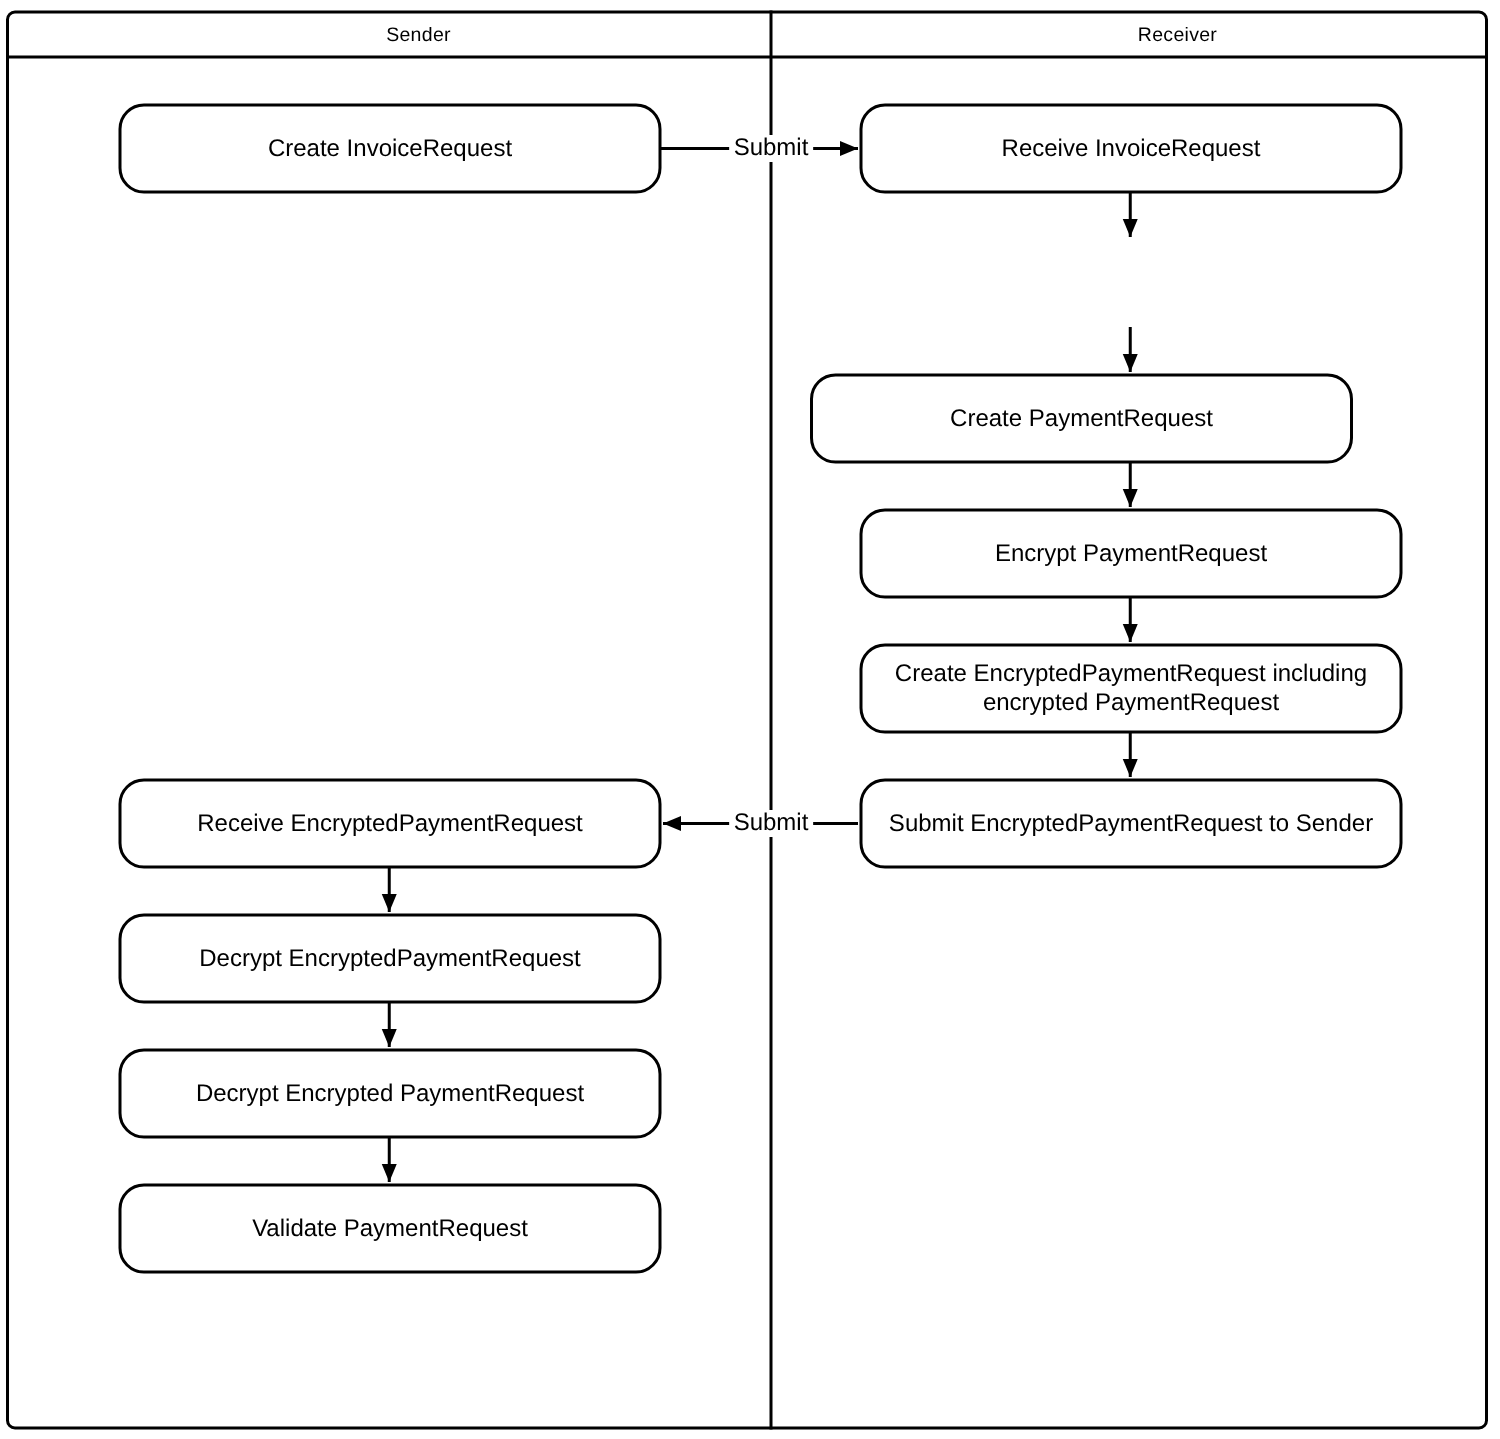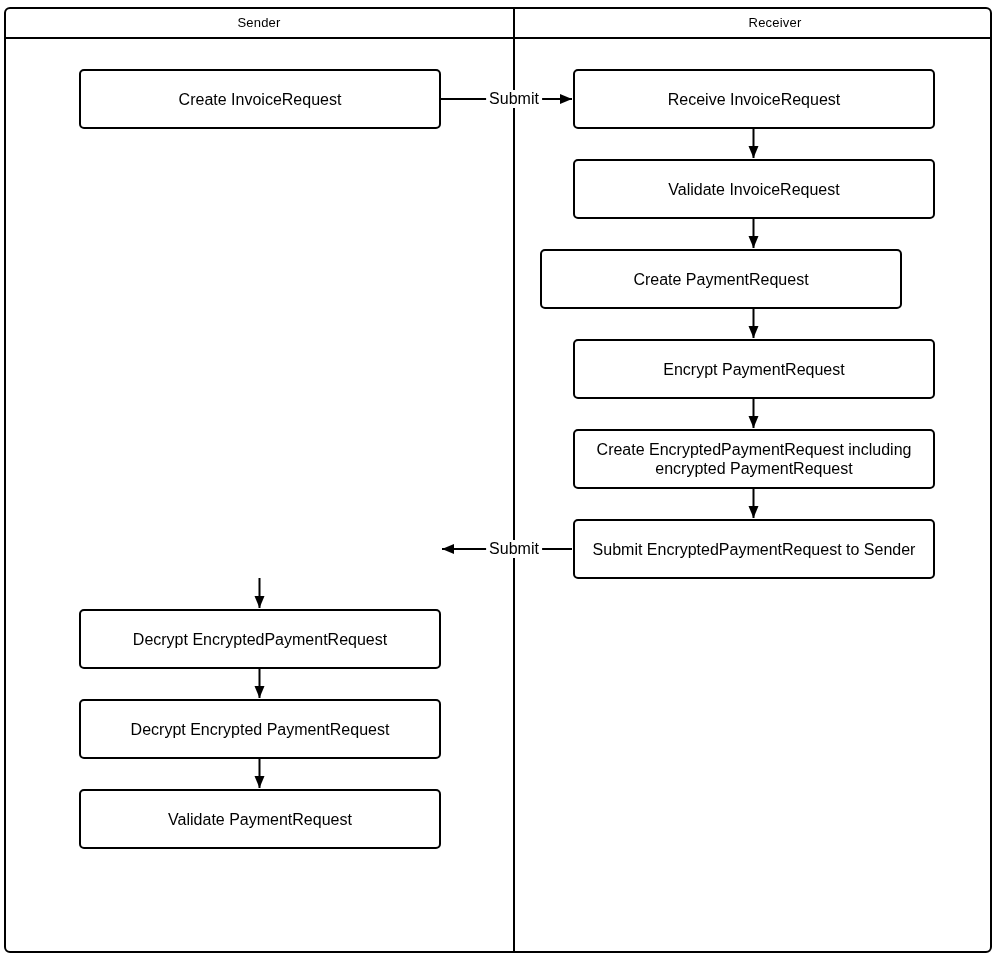--- a/index.html
+++ b/index.html
@@ -12,38 +12,38 @@
     border:2px solid #000;border-radius:6px;box-sizing:border-box;z-index:0;
   }
   .header-row{
     position:absolute;left:4px;top:7px;width:988px;height:32px;
     border-bottom:2px solid #000;box-sizing:border-box;display:flex;z-index:0;
   }
   .header-cell{
     display:flex;align-items:center;justify-content:center;
     font-size:13px;letter-spacing:0.2px;
   }
-  .header-cell.sender{width:510px;}
+  .header-cell.sender{width:510px;padding-left:20px;}
   .header-cell.receiver{flex:1;margin-left:44px;}
   .lane-divider{
     position:absolute;left:513px;top:7px;width:2px;height:946px;
     background:#000;z-index:1;
   }
   .arrows{
     position:absolute;left:0;top:0;width:1000px;height:959px;
     z-index:2;pointer-events:none;
   }
   .arrows line{stroke:#000;stroke-width:2;}
   .edge-label{
     position:absolute;z-index:3;background:#ffffff;padding:0 3px;
     font-size:16px;transform:translate(-50%,-50%);white-space:nowrap;
   }
   .node{
     position:absolute;z-index:4;width:362px;height:60px;box-sizing:border-box;
-    border:2px solid #000;border-radius:5px;background:#ffffff;
+    border:2px solid #000;border-radius:17px;background:#ffffff;
     display:flex;align-items:center;justify-content:center;
     text-align:center;font-size:16px;line-height:19px;padding:0 10px;
   }
 </style>
 </head>
 <body>
 
 <div class="canvas">
 
   <div class="frame"></div>
@@ -78,35 +78,35 @@
     <line x1="259.5" y1="668" x2="259.5" y2="698" marker-end="url(#arrow)"></line>
     <line x1="259.5" y1="758" x2="259.5" y2="788" marker-end="url(#arrow)"></line>
   </svg>
 
   <div class="edge-label" style="left:514px;top:99px">Submit</div>
   <div class="edge-label" style="left:514px;top:549px">Submit</div>
 
   <div class="node" style="left:79px;top:69px">
     <span>Create InvoiceRequest</span>
   </div>
+  <div class="node" style="left:79px;top:519px">
+    <span>Receive EncryptedPaymentRequest</span>
+  </div>
   <div class="node" style="left:79px;top:609px">
     <span>Decrypt EncryptedPaymentRequest</span>
   </div>
   <div class="node" style="left:79px;top:699px">
     <span>Decrypt Encrypted PaymentRequest</span>
   </div>
   <div class="node" style="left:79px;top:789px">
     <span>Validate PaymentRequest</span>
   </div>
 
   <div class="node" style="left:573px;top:69px">
     <span>Receive InvoiceRequest</span>
-  </div>
-  <div class="node" style="left:573px;top:159px">
-    <span>Validate InvoiceRequest</span>
   </div>
   <div class="node" style="left:540px;top:249px">
     <span>Create PaymentRequest</span>
   </div>
   <div class="node" style="left:573px;top:339px">
     <span>Encrypt PaymentRequest</span>
   </div>
   <div class="node" style="left:573px;top:429px">
     <span>Create EncryptedPaymentRequest including encrypted PaymentRequest</span>
   </div>

